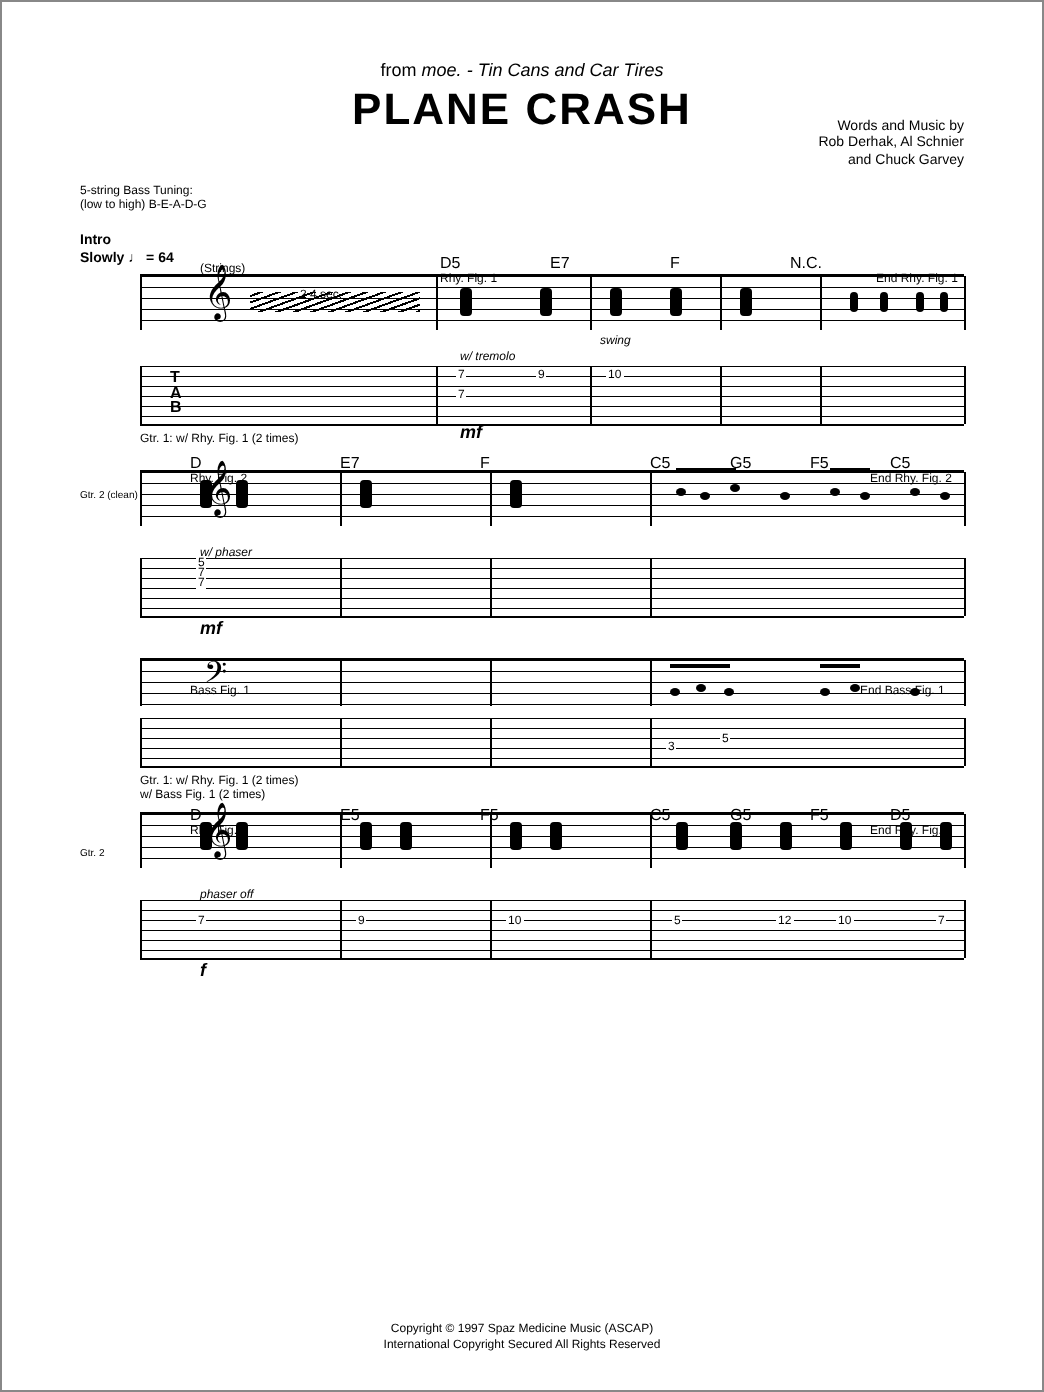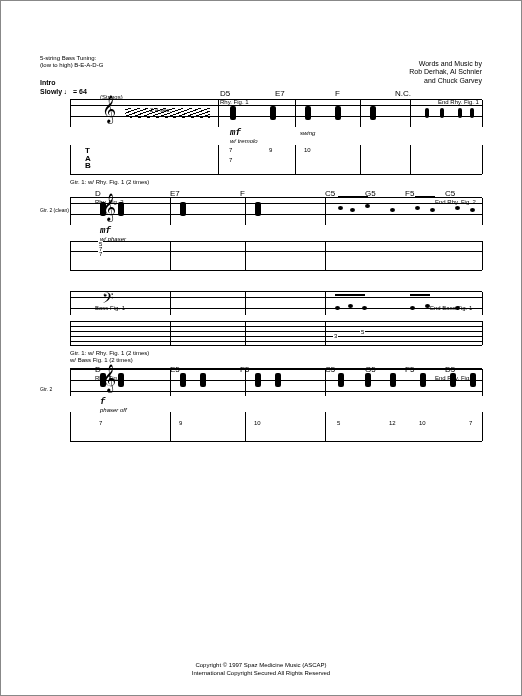--- a/index.html
+++ b/index.html
@@ -172,21 +172,22 @@
   .annotation {
     position: absolute;
     font-size: 6px;
     font-style: italic;
   }
   .dynamic {
     position: absolute;
     font-size: 9px;
     font-style: italic;
     font-weight: bold;
-    font-family: Liberation Mono, monospace;
+    font-family: Liberation Sans, sans-serif;
+    margin-top: 45px;
   }
   .tab-num {
     position: absolute;
     font-size: 6px;
     background: #fff;
     padding: 0 1px;
   }
   .barline {
     position: absolute;
     width: 0.5px;
@@ -214,20 +215,29 @@
     pointer-events: none;
   }
 </style>
 </head>
 <body>
 
 <div class="border-frame"></div>
 
 <div class="page">
 
+  <div class="header">
+    <div class="album-line">
+      <span class="album-from">from</span>
+      <span>moe.</span>
+      <span>- </span>
+      <span>Tin Cans and Car Tires</span>
+    </div>
+    <div class="title">PLANE CRASH</div>
+  </div>
 
   <div class="credits">
     <div>Words and Music by</div>
     <div>Rob Derhak, Al Schnier</div>
     <div>and Chuck Garvey</div>
   </div>
 
   <div class="tuning">
     <div>5-string Bass Tuning:</div>
     <div>(low to high) B-E-A-D-G</div>

